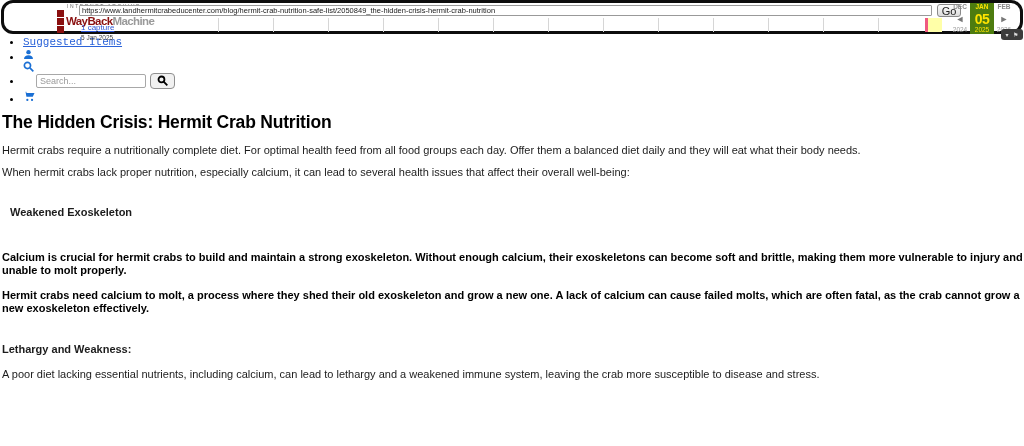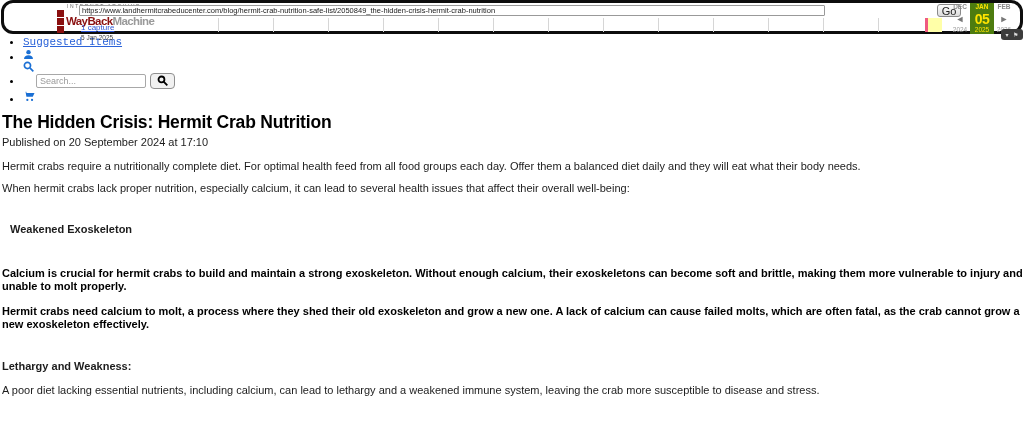--- a/index.html
+++ b/index.html
@@ -22,21 +22,21 @@
   .wb-logo { position:absolute; left:5px; top:1px; width:70px; line-height:1;padding-left:48px; }
   .wb-logo-top { font-size:5px; letter-spacing:1.6px; color:#666; padding-left:10px; white-space:nowrap; }
   .wb-logo-row { display:flex; align-items:center; margin-top:1px; }
   .wb-logo-mark { display:flex; flex-direction:column; gap:1px; margin-right:2px; }
   .wb-logo-mark span { width:7px; height:7px; background:#8a1010; display:block; }
   .wb-logo-words { font-weight:900; font-size:11.5px; letter-spacing:-0.6px; white-space:nowrap; }
   .wb-logo-words .w1 { color:#8a1010; }
   .wb-logo-words .w2 { color:#9a9a9a; }
 
   .wb-url {
-    position:absolute; left:75px; top:2px; width:746px; height:11px;
+    position:absolute; left:75px; top:2px; width:853px; height:11px;
     font-size:7.5px; font-family:"Liberation Sans",sans-serif;
     border:1px solid #999; border-radius:1px; padding:0 2px; color:#222;
   }
   .wb-go {
     position:absolute; left:933px; top:1px; height:13px; width:24px;
     font-size:11px; line-height:10px; color:#222;
     background:linear-gradient(#fdfdfd,#dcdcdc);
     border:1px solid #8a8a8a; border-radius:3px; padding:0;
   }
   .wb-capture { position:absolute; left:77px; top:14px; line-height:1; }
@@ -152,21 +152,20 @@
             <path d="M1 1h2l1.2 7.5h9.3L16 3H4.4l-.3-2z"></path>
             <circle cx="5.6" cy="13" r="1.6"></circle>
             <circle cx="12.4" cy="13" r="1.6"></circle>
           </svg>
       </span>
     </li>
   </ul>
 
   <div class="article">
     <h1 class="title">The Hidden Crisis: Hermit Crab Nutrition</h1>
-    <p class="published">Published on 20 September 2024 at 17:10</p>
 
     <p class="mt-intro1">Hermit crabs require a nutritionally complete diet. For optimal health feed from all food groups each day. Offer them a balanced diet daily and they will eat what their body needs.</p>
     <p class="mt-intro2">When hermit crabs lack proper nutrition, especially calcium, it can lead to several health issues that affect their overall well-being:</p>
 
     <p class="sec-h indent mt-hweak">Weakened Exoskeleton</p>
     <p class="bold mt-pweak">Calcium is crucial for hermit crabs to build and maintain a strong exoskeleton. Without enough calcium, their exoskeletons can become soft and brittle, making them more vulnerable to injury and unable to molt properly.</p>
 
     <p class="bold mt-pmolt">Hermit crabs need calcium to molt, a process where they shed their old exoskeleton and grow a new one. A lack of calcium can cause failed molts, which are often fatal, as the crab cannot grow a new exoskeleton effectively.</p>
 
     <p class="sec-h mt-hleth">Lethargy and Weakness:</p>

